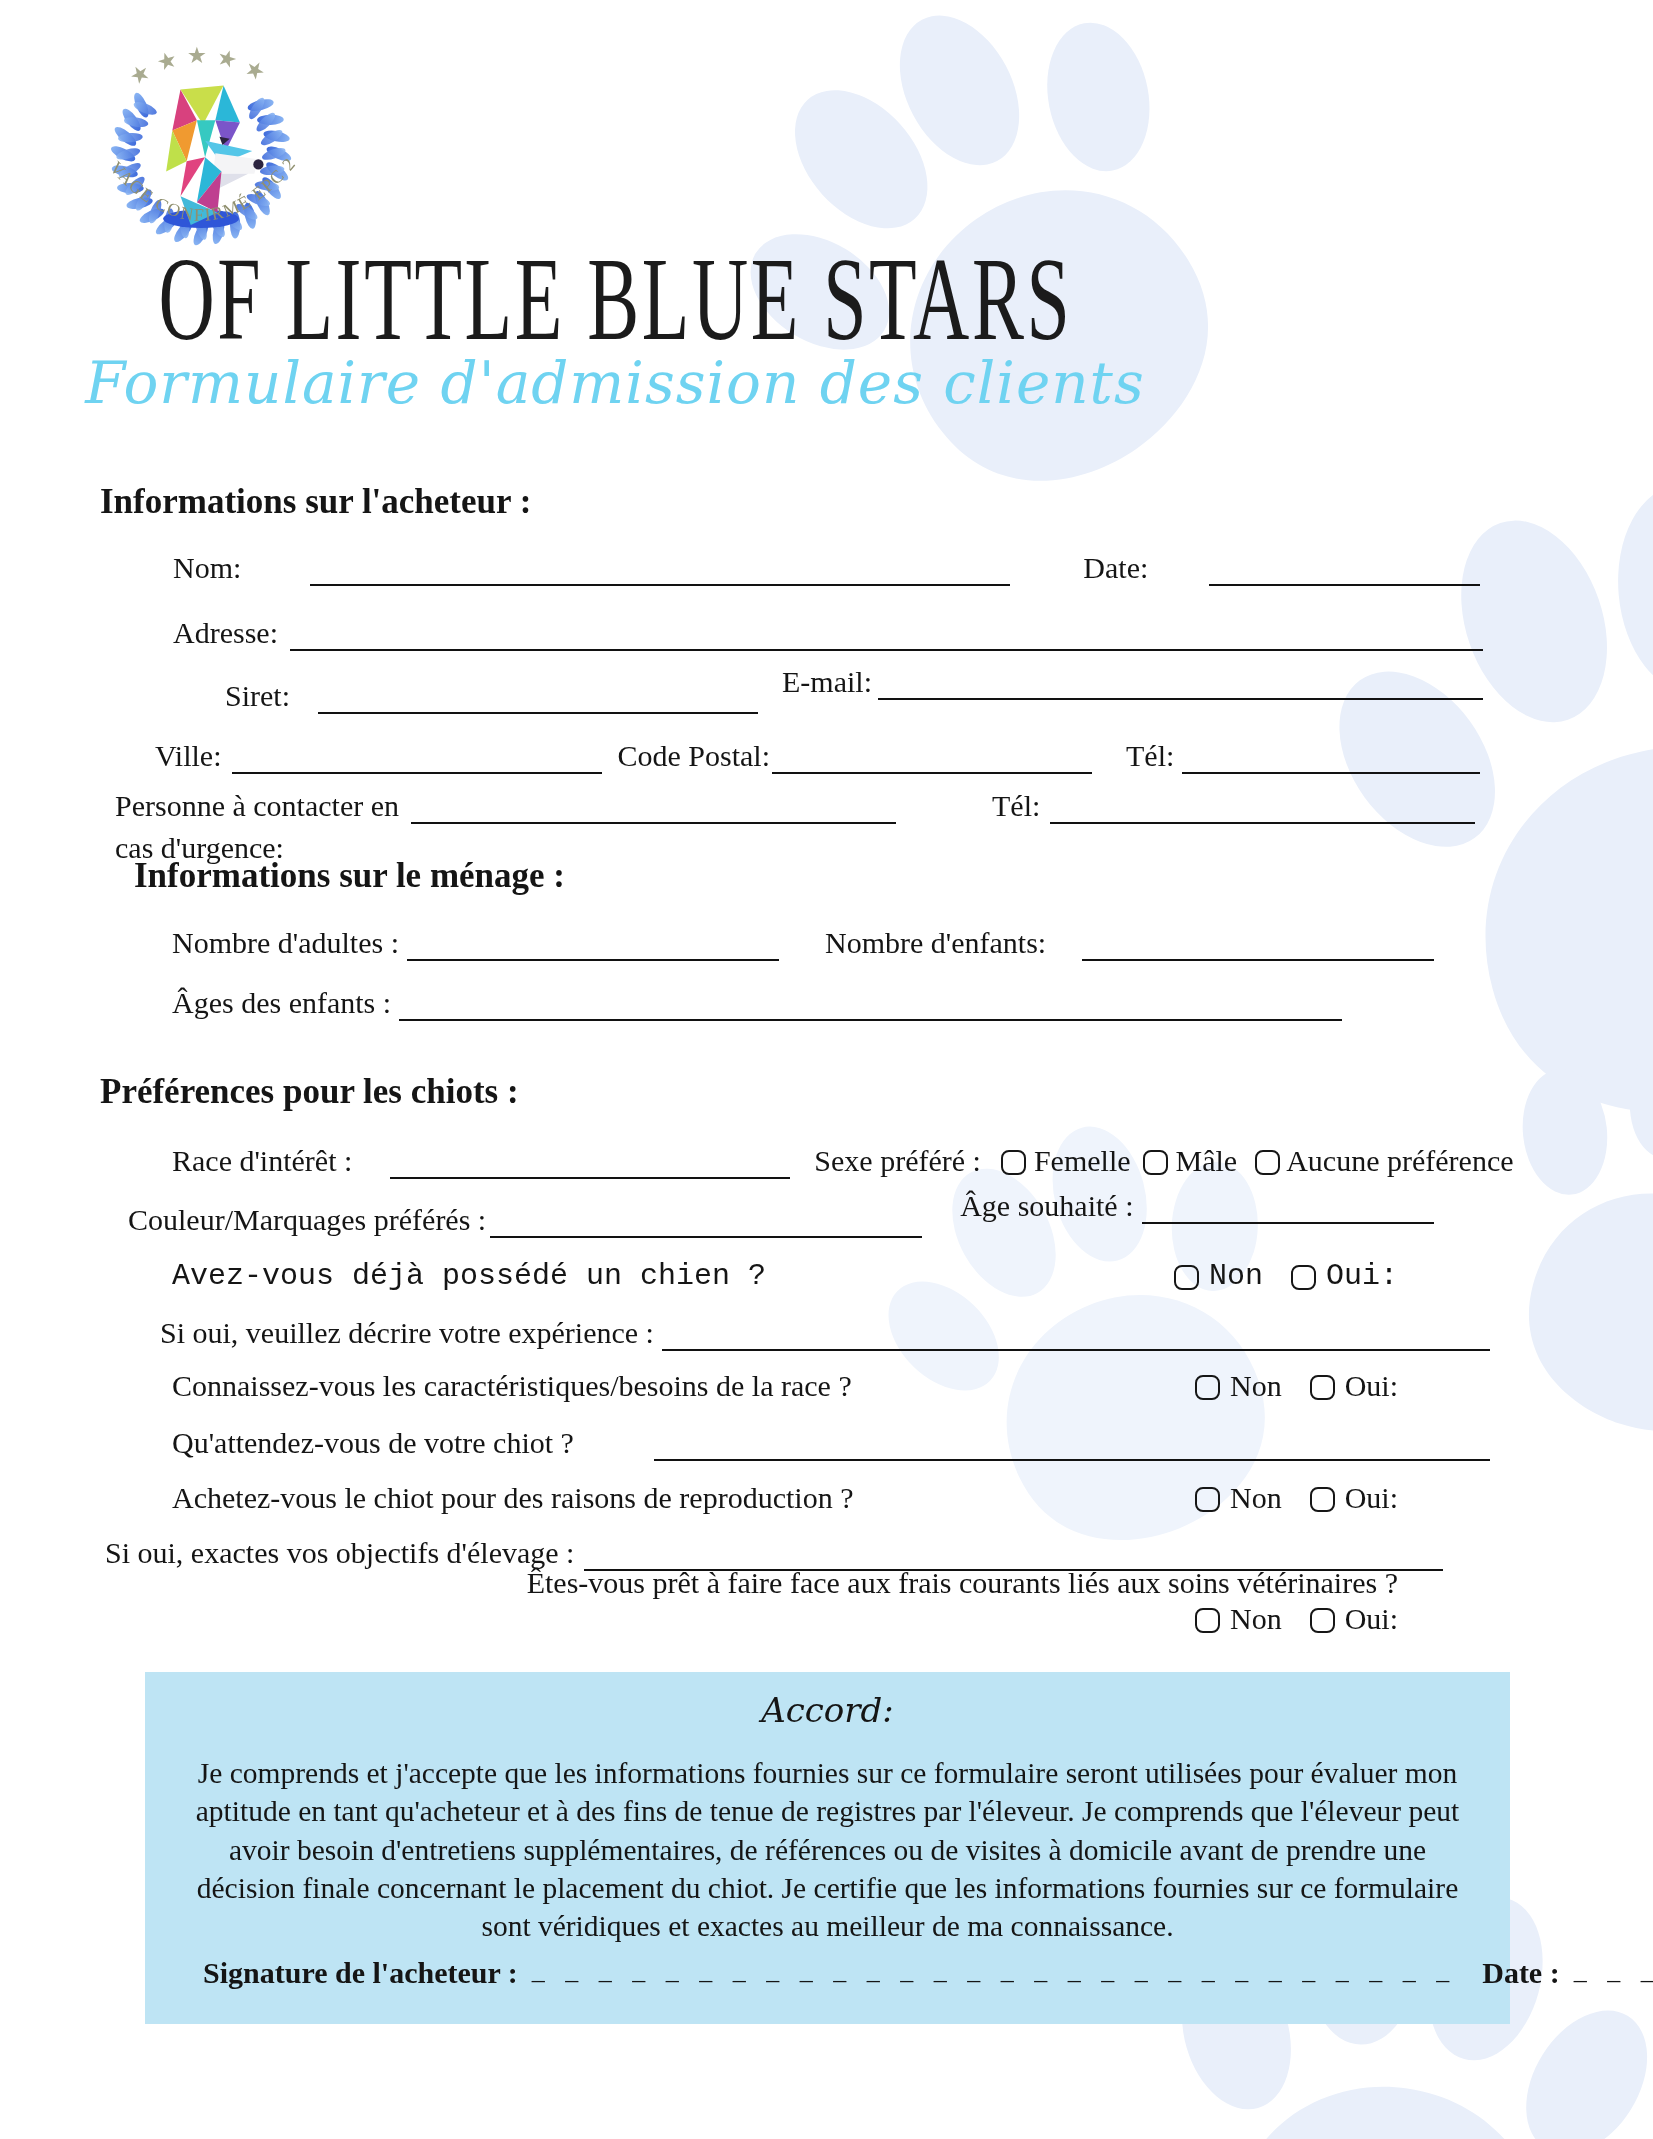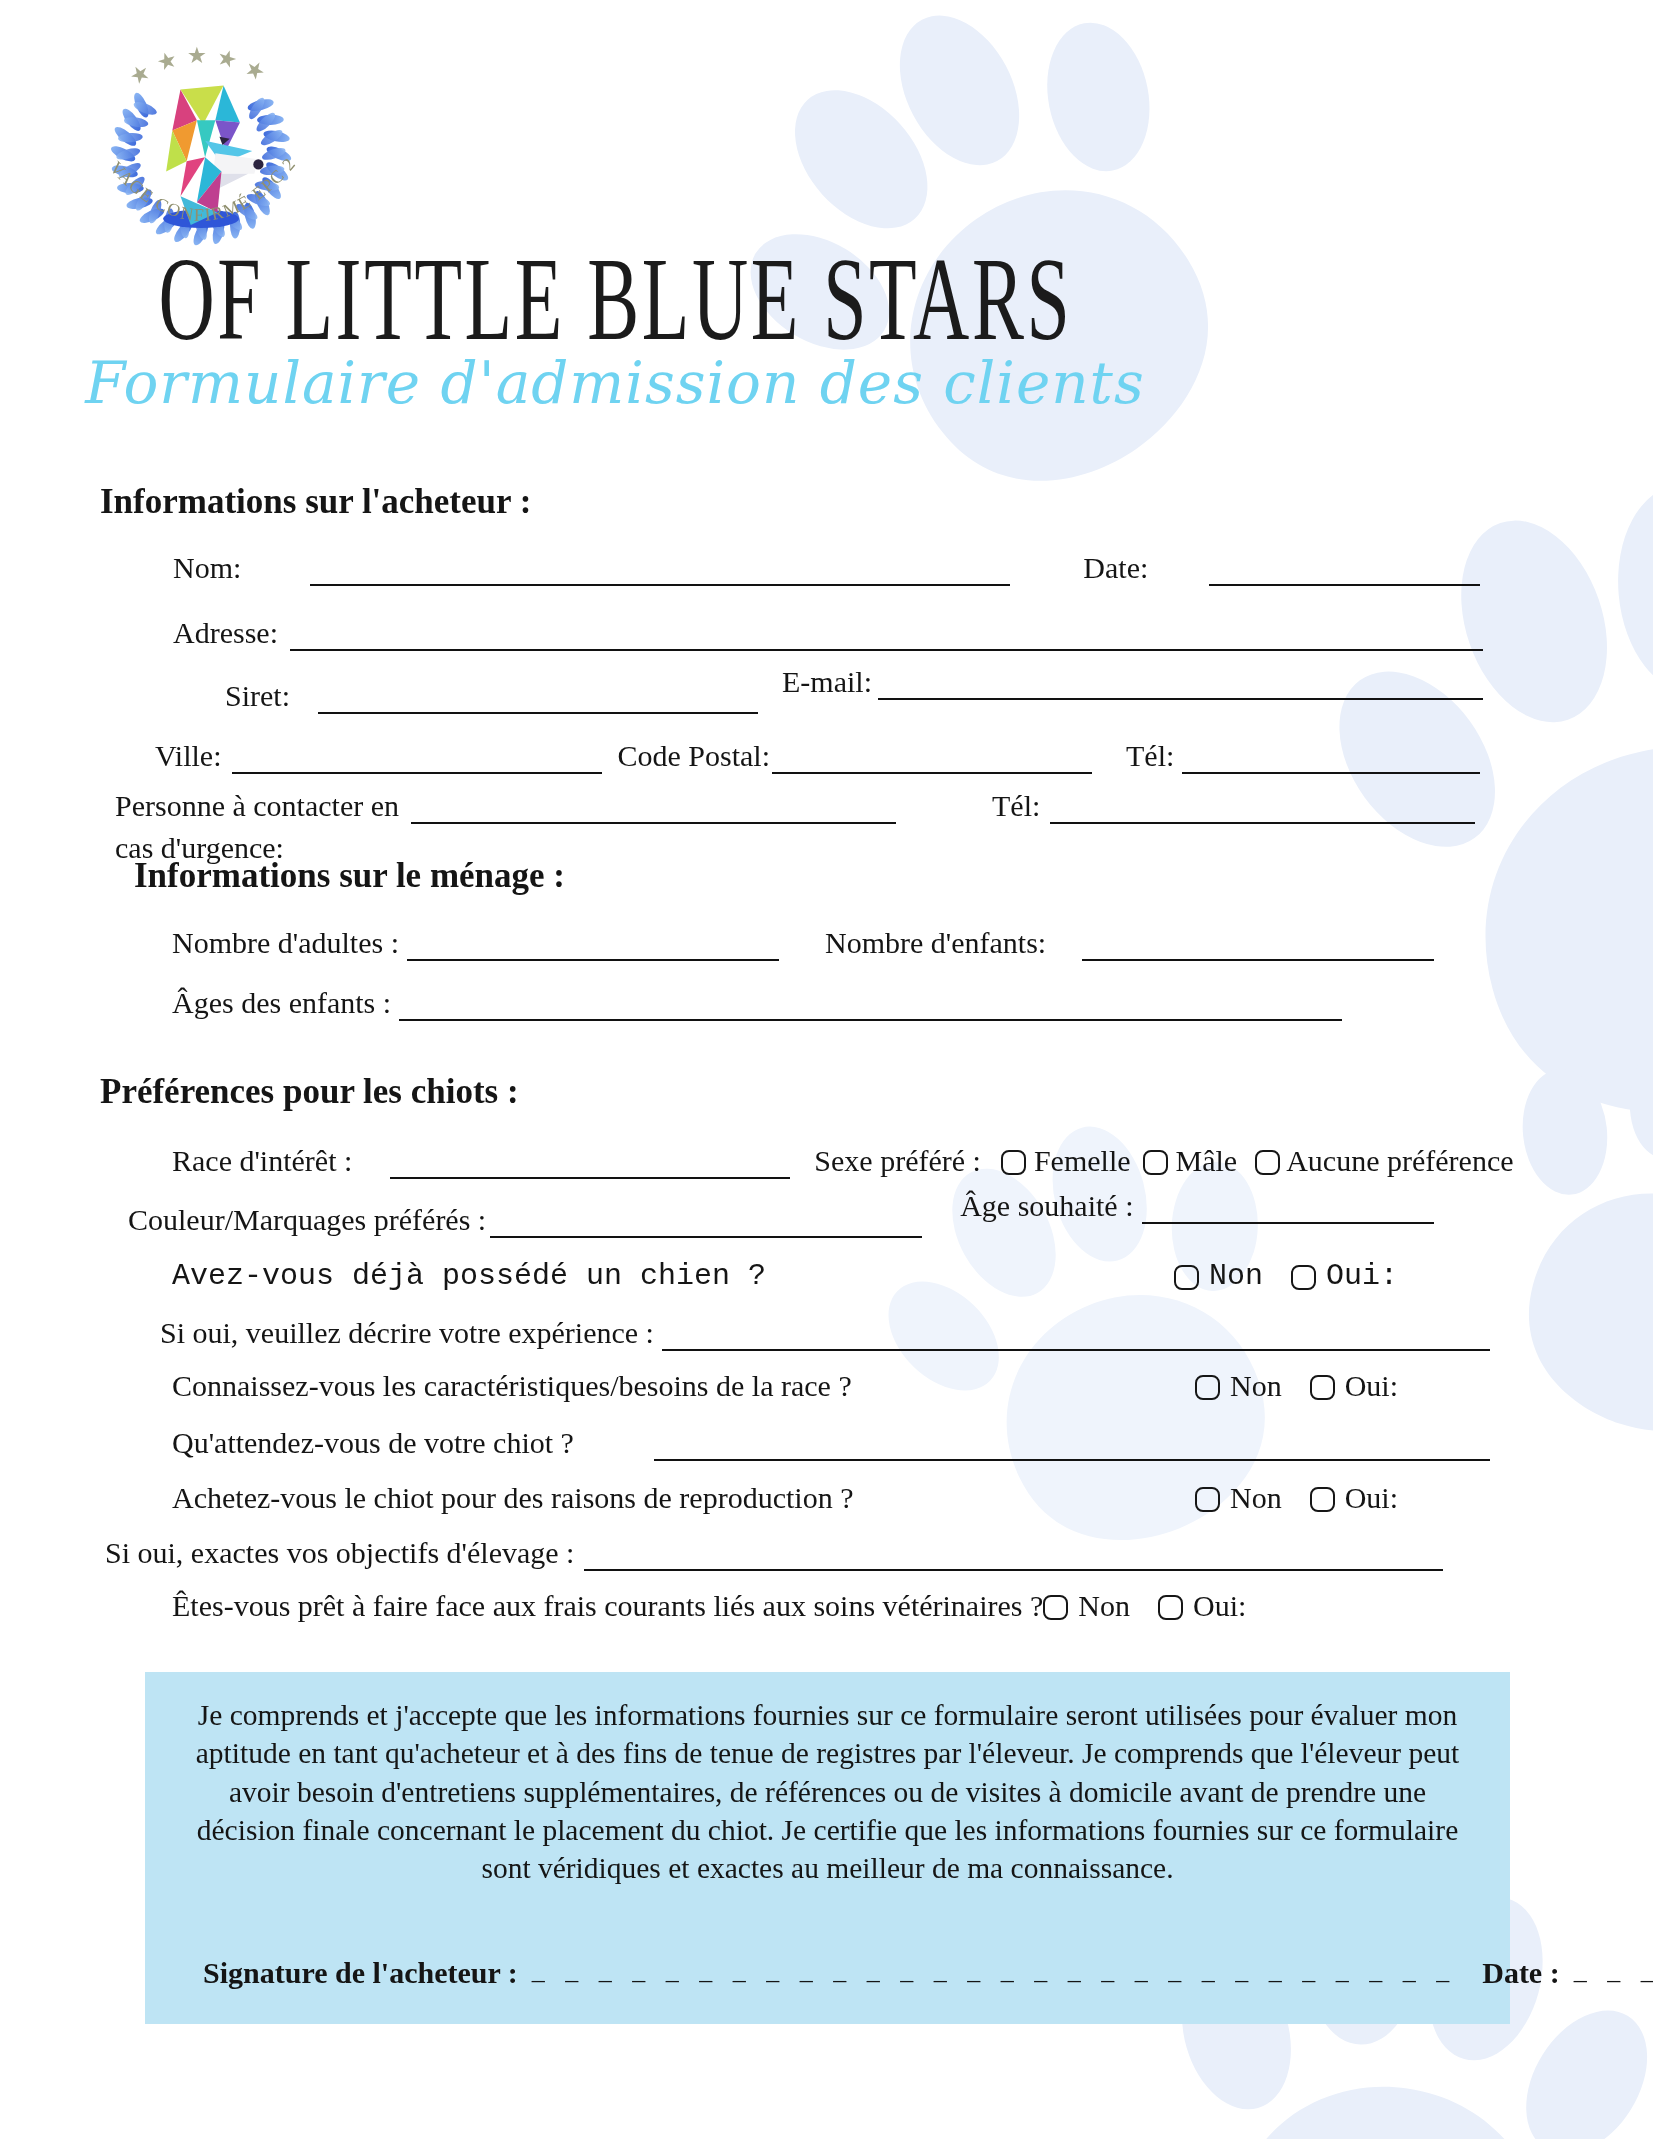--- a/index.html
+++ b/index.html
@@ -285,32 +285,33 @@
         <span class="cb" style="margin-left:28px;"></span>
         <span class="lbl" style="margin-left:10px;">Oui:</span>
       </span>
     </div>
 
     <div class="row" style="left:105px; top:1525px; width:1338px;">
       <span class="lbl">Si oui, exactes vos objectifs d'élevage :</span>
       <span class="line grow" style="margin-left:10px;"></span>
     </div>
 
-    <div class="row" style="left:172px; top:1578px; width:1226px; justify-content:flex-start;">
+    <div class="row" style="left:172px; top:1578px; width:1226px; justify-content:center;flex-direction:column;">
       <span class="lbl">Êtes-vous prêt à faire face aux frais courants liés aux soins vétérinaires ?</span>
       <span class="cbgroup">
         <span class="cb"></span>
         <span class="lbl" style="margin-left:10px;">Non</span>
         <span class="cb" style="margin-left:28px;"></span>
         <span class="lbl" style="margin-left:10px;">Oui:</span>
       </span>
     </div>
   </div>
 
   <div class="accord" style="background:#bee4f4;">
+    <div class="accord-head">Accord:</div>
     <div class="accord-body">Je comprends et j'accepte que les informations fournies sur ce formulaire seront utilisées pour évaluer mon aptitude en tant qu'acheteur et à des fins de tenue de registres par l'éleveur. Je comprends que l'éleveur peut avoir besoin d'entretiens supplémentaires, de références ou de visites à domicile avant de prendre une décision finale concernant le placement du chiot. Je certifie que les informations fournies sur ce formulaire sont véridiques et exactes au meilleur de ma connaissance.</div>
     <div class="sigrow">
       <span class="sig-lbl">Signature de l'acheteur :</span>
       <span class="dashes">_ _ _ _ _ _ _ _ _ _ _ _ _ _ _ _ _ _ _ _ _ _ _ _ _ _ _ _</span>
       <span class="date-lbl">Date :</span>
       <span class="dashes">_ _ _ _ _ _ _ _ _</span>
     </div>
   </div>
 
 </div>

